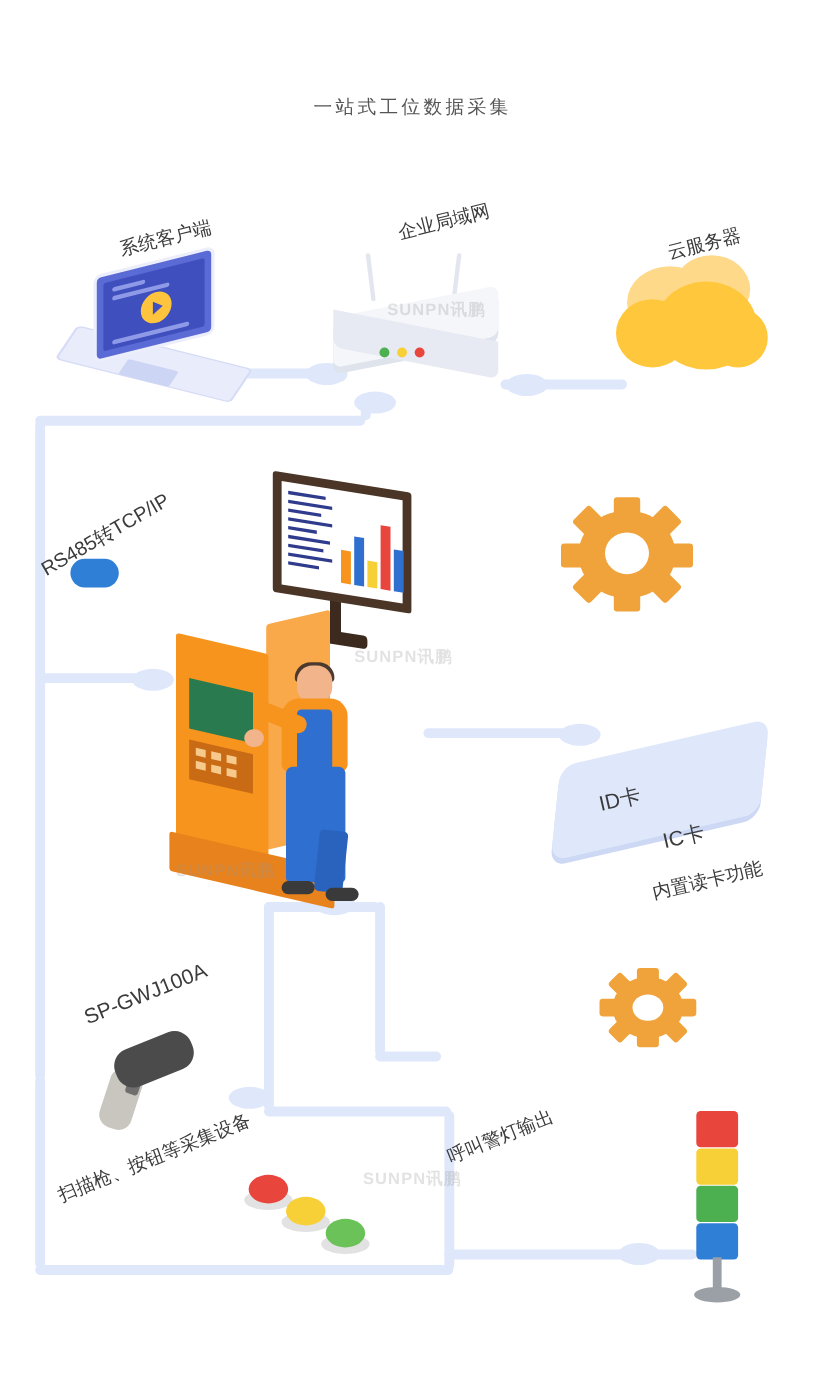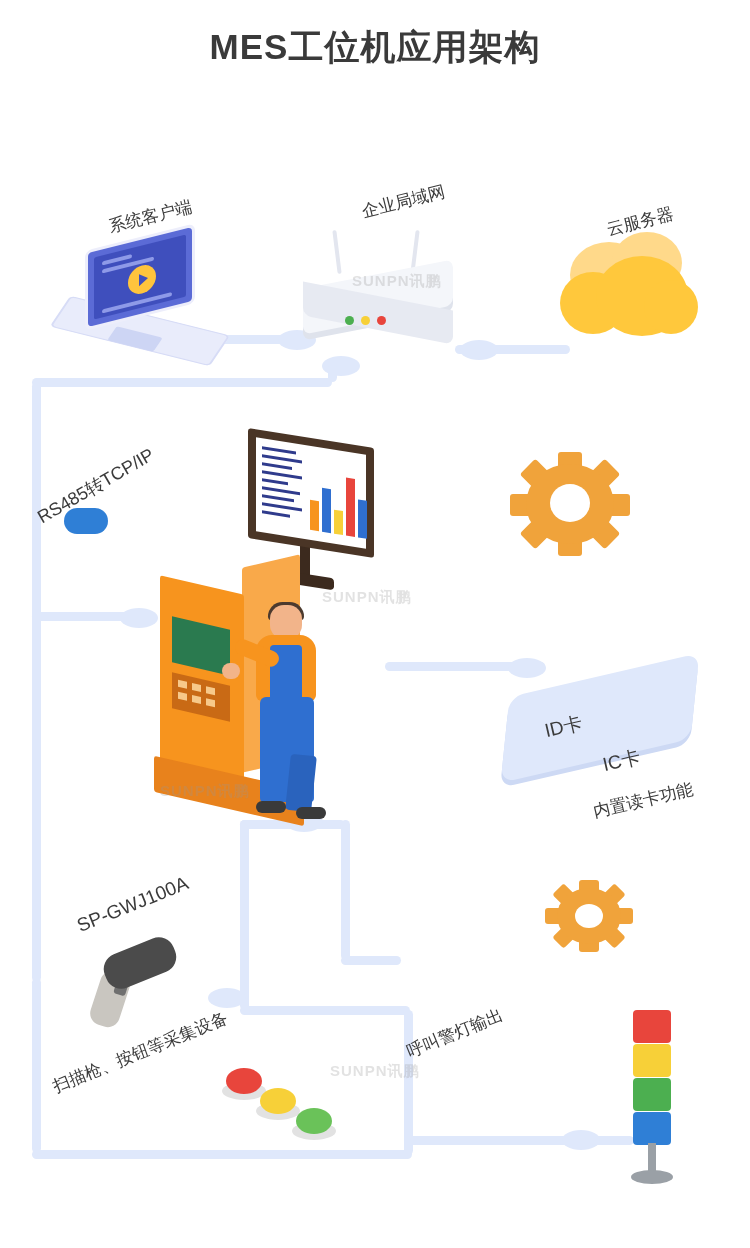--- a/index.html
+++ b/index.html
@@ -153,21 +153,21 @@
   .wm{
     position:absolute;color:rgba(150,150,150,.28);font-size:15px;font-weight:bold;
     letter-spacing:1px;white-space:nowrap;
   }
 </style>
 </head>
 <body>
 
 <div class="stage">
 
-  <div class="title">MES工位机应用架构</div>
+  <div class="subtitle">一站式工位数据采集</div>
 
   <div class="pipe pipe-h" style="left:205px;top:335px;width:110px;"></div>
   <div class="pipe pipe-h" style="left:455px;top:345px;width:115px;"></div>
 
   <div class="node-dot" style="left:278px;top:330px;"></div>
   <div class="node-dot" style="left:322px;top:356px;"></div>
   <div class="node-dot" style="left:460px;top:340px;"></div>
 
   <div class="pipe pipe-v" style="left:32px;top:382px;height:600px;"></div>
   <div class="pipe pipe-h" style="left:32px;top:378px;width:300px;"></div>

